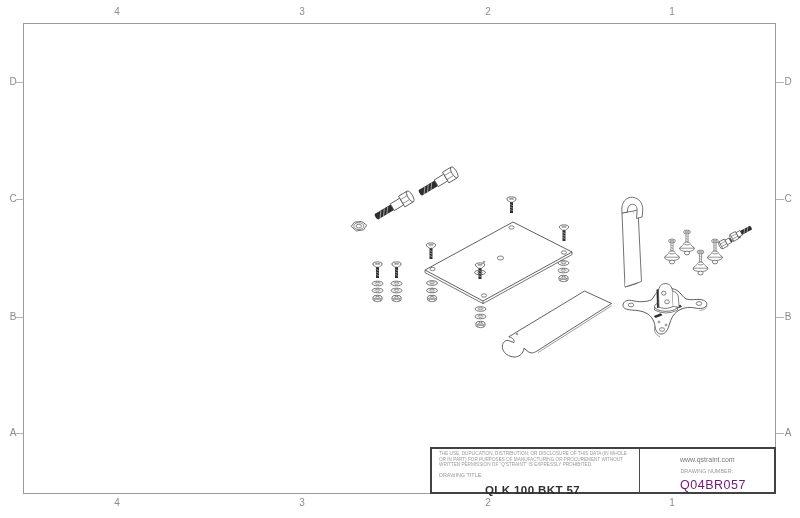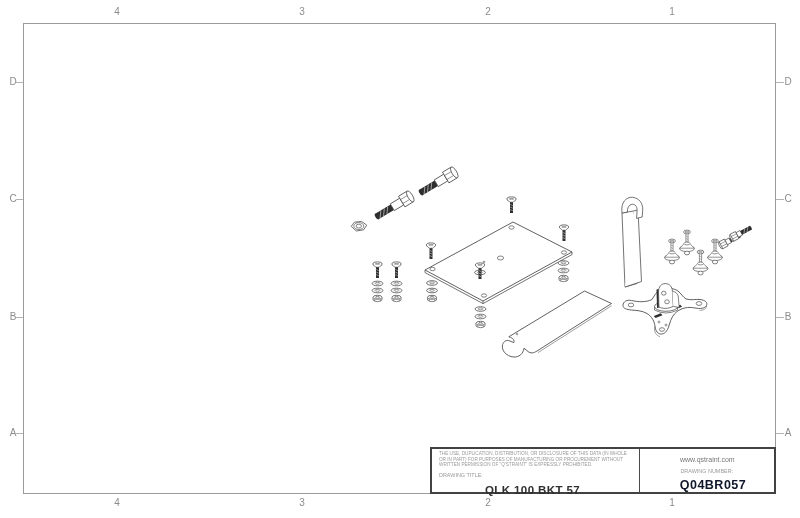--- a/index.html
+++ b/index.html
@@ -32,21 +32,21 @@
   .tb-label{
     font-size:8px;color:#999;transform:scale(0.68);transform-origin:top left;
     white-space:nowrap;margin-top:-8px;
   }
   .tb-title{
     text-align:left;font-size:11.5px;font-weight:700;color:#2f2f2f;
     letter-spacing:0.4px;margin-top:3px;padding-left:46px;
   }
   .tb-web{font-size:8.5px;color:#777;margin-top:5px;transform:scale(0.82);transform-origin:center top;}
   .tb-numlabel{font-size:8px;color:#999;margin-top:3px;transform:scale(0.68);transform-origin:center top;white-space:nowrap;}
-  .tb-number{font-size:12.5px;font-weight:700;color:#0f172a;letter-spacing:0.5px;margin-top:1px;margin-left:12px;}
+  .tb-number{font-size:12.5px;font-weight:400;color:#701a75;letter-spacing:0.5px;margin-top:1px;margin-left:12px;}
 </style>
 </head>
 <body>
 
 <div class="sheet">
 
   <div class="frame"></div>
 
   <span class="zone" style="left:107px;top:6px">4</span>
   <span class="zone" style="left:292px;top:6px">3</span>

